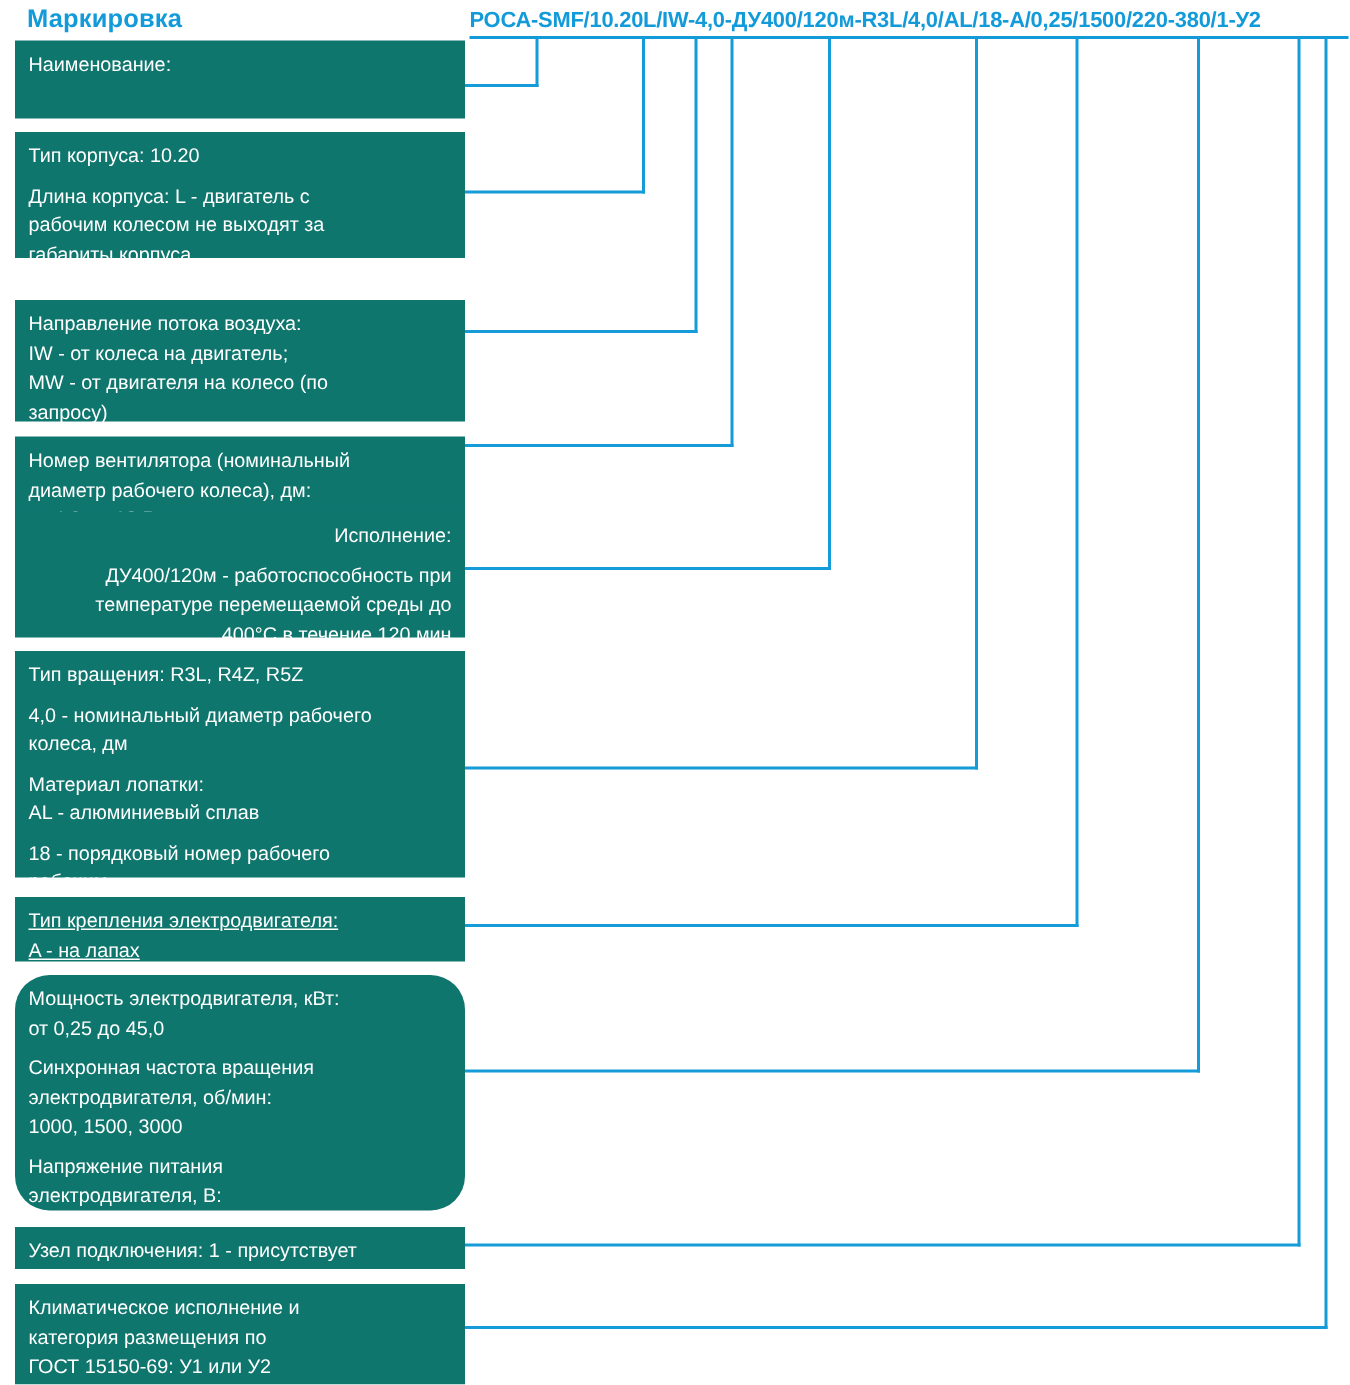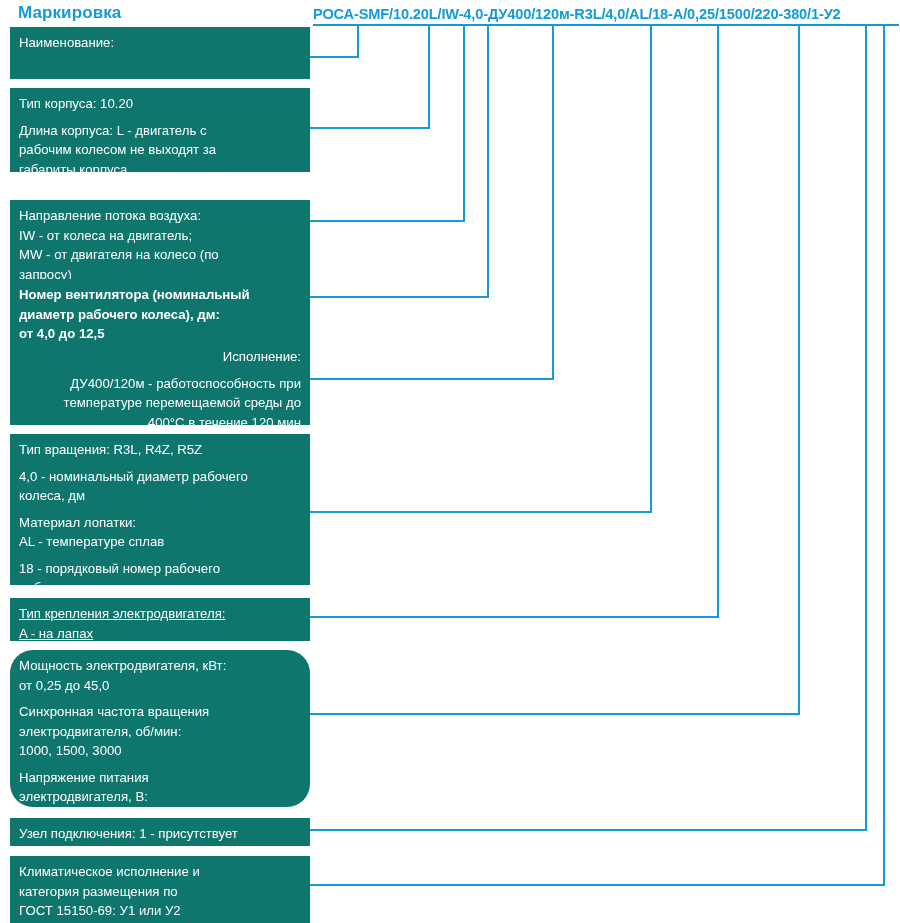--- a/index.html
+++ b/index.html
@@ -94,21 +94,21 @@
       </div>
     </div>
   <div class="block" style="top:186px;height:81px;margin-top:14px;">
       <div class="para">
         <span class="ln">Направление потока воздуха:</span>
         <span class="ln">IW - от колеса на двигатель;</span>
         <span class="ln">MW - от двигателя на колесо (по</span>
         <span class="ln">запросу)</span>
       </div>
     </div>
-  <div class="block" style="top:279px;height:68px;font-weight:bold;">
+  <div class="block" style="top:291px;height:68px;">
       <div class="para">
         <span class="ln">Номер вентилятора (номинальный</span>
         <span class="ln">диаметр рабочего колеса), дм:</span>
         <span class="ln">от 4,0 до 12,5</span>
       </div>
     </div>
   <div class="block" style="top:341px;height:84px;text-align:right;">
       <div class="para">
         <span class="ln">Исполнение:</span>
       </div>
@@ -121,21 +121,21 @@
   <div class="block" style="top:434px;height:151px;">
       <div class="para">
         <span class="ln">Тип вращения: R3L, R4Z, R5Z</span>
       </div>
       <div class="para">
         <span class="ln">4,0 - номинальный диаметр рабочего</span>
         <span class="ln">колеса, дм</span>
       </div>
       <div class="para">
         <span class="ln">Материал лопатки:</span>
-        <span class="ln">AL - температуре сплав</span>
+        <span class="ln">AL - алюминиевый сплав</span>
       </div>
       <div class="para">
         <span class="ln">18 - порядковый номер рабочего</span>
         <span class="ln">рабочим</span>
       </div>
     </div>
   <div class="block" style="top:598px;height:43px;text-decoration:underline;">
       <div class="para">
         <span class="ln">Тип крепления электродвигателя:</span>
         <span class="ln">A - на лапах</span>

